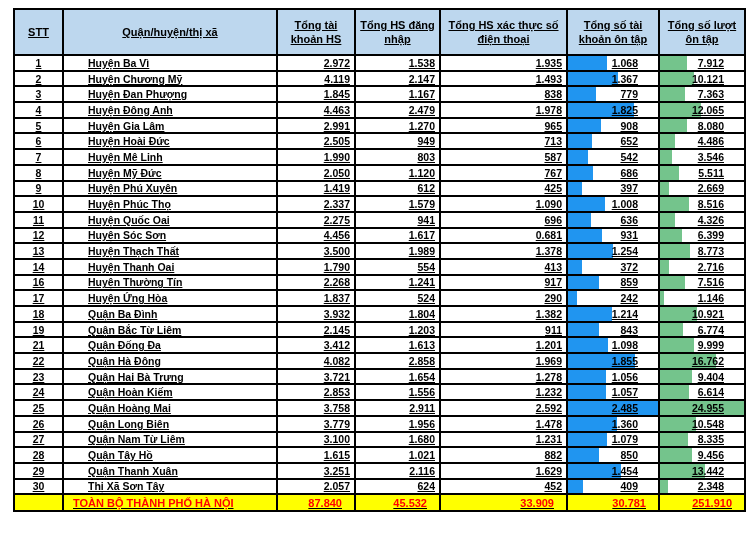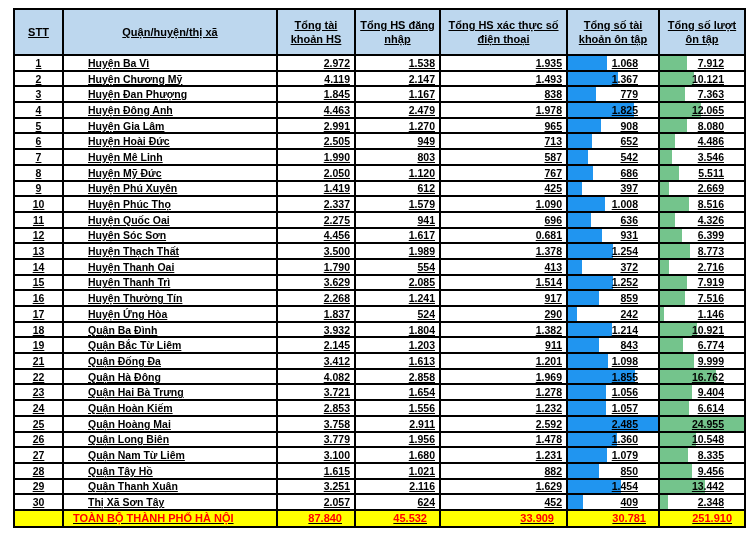--- a/index.html
+++ b/index.html
@@ -172,29 +172,20 @@
       <tr>
         <td class="stt">14</td>
         <td class="district">Huyện Thanh Oai</td>
         <td class="num">1.790</td>
         <td class="num">554</td>
         <td class="num">413</td>
         <td class="bar-cell"><div class="bar" style="background: rgb(32, 149, 240); width: 15%;"></div><span class="bar-val">372</span></td>
         <td class="bar-cell"><div class="bar" style="background: rgb(116, 196, 140); width: 10.9%;"></div><span class="bar-val">2.716</span></td>
       </tr>
       <tr>
-        <td class="stt">15</td>
-        <td class="district">Huyện Thanh Trì</td>
-        <td class="num">3.629</td>
-        <td class="num">2.085</td>
-        <td class="num">1.514</td>
-        <td class="bar-cell"><div class="bar" style="background: rgb(32, 149, 240); width: 50.4%;"></div><span class="bar-val">1.252</span></td>
-        <td class="bar-cell"><div class="bar" style="background: rgb(116, 196, 140); width: 31.7%;"></div><span class="bar-val">7.919</span></td>
-      </tr>
-      <tr>
         <td class="stt">16</td>
         <td class="district">Huyện Thường Tín</td>
         <td class="num">2.268</td>
         <td class="num">1.241</td>
         <td class="num">917</td>
         <td class="bar-cell"><div class="bar" style="background: rgb(32, 149, 240); width: 34.6%;"></div><span class="bar-val">859</span></td>
         <td class="bar-cell"><div class="bar" style="background: rgb(116, 196, 140); width: 30.1%;"></div><span class="bar-val">7.516</span></td>
       </tr>
       <tr>
         <td class="stt">17</td>

